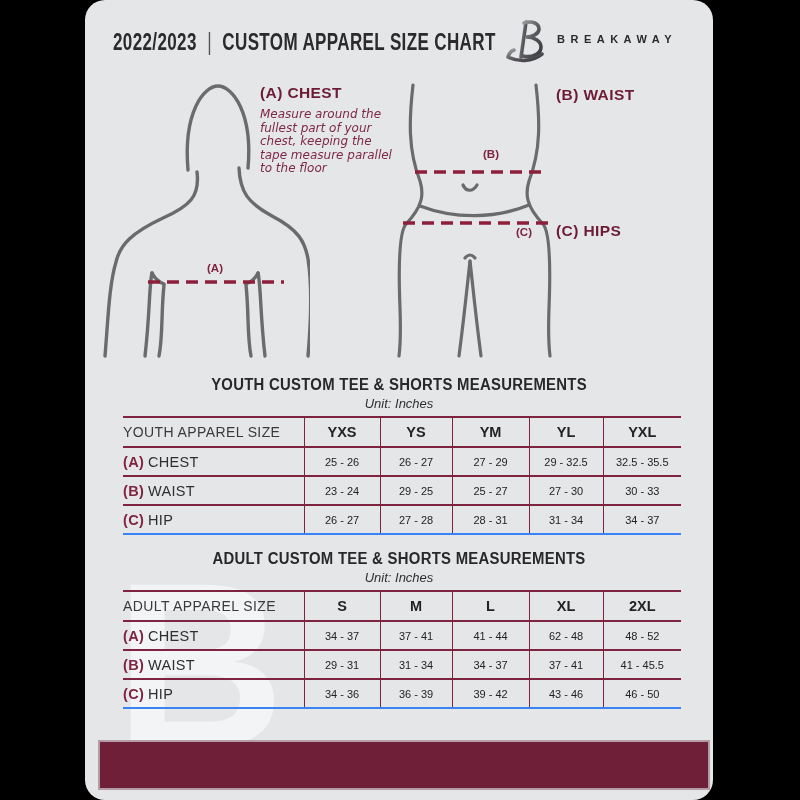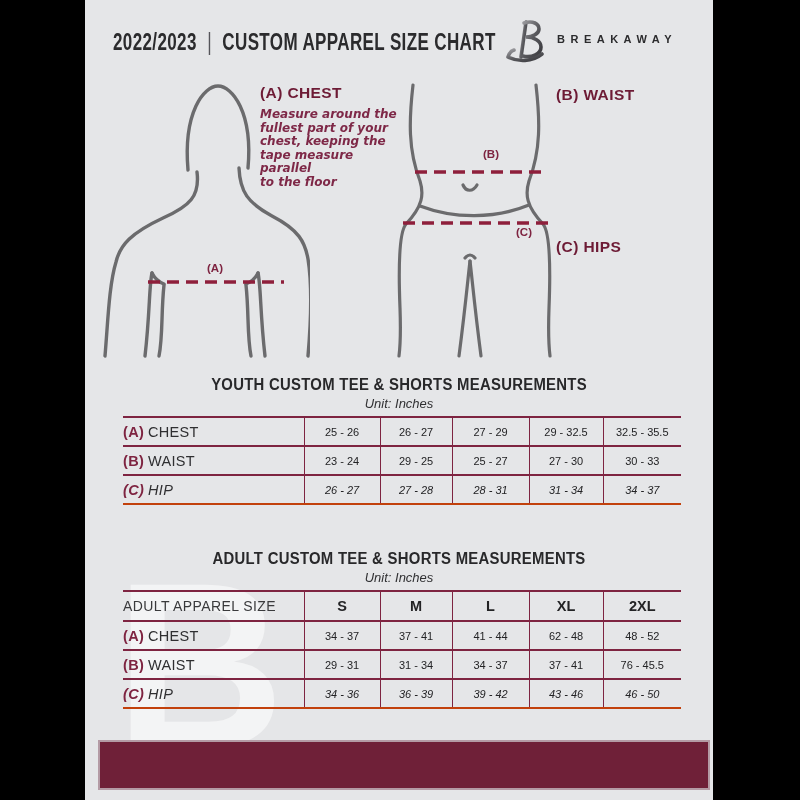--- a/index.html
+++ b/index.html
@@ -1,17 +1,17 @@
 <!DOCTYPE html>
 <html><head>
 <meta charset="utf-8">
 <style>
   html,body{margin:0;padding:0;background:#000;}
   body{width:800px;height:800px;position:relative;font-family:"Liberation Sans",sans-serif;overflow:hidden;}
-  .page{position:absolute;left:85px;top:0;width:628px;height:800px;background:#e5e6e8;overflow:hidden;}
+  .page{position:absolute;left:85px;top:0;width:628px;height:800px;background:#e5e6e8;overflow:hidden;border-radius:20px;}
   .abs{position:absolute;}
 
   
   .hdr{position:absolute;left:28px;top:29px;white-space:nowrap;font-weight:bold;font-size:23px;
        color:#2b2b2d;transform:scaleX(.74);transform-origin:left center;letter-spacing:.5px;}
   .hdr .divider{font-weight:normal;color:#55555a;margin:0 14px;}
   .brand{position:absolute;left:472px;top:33px;font-size:11px;font-weight:bold;letter-spacing:5.5px;color:#2b2b2d;}
 
   
   .m-head{position:absolute;font-size:15.5px;font-weight:bold;color:#6d1b35;letter-spacing:.4px;}
@@ -25,21 +25,21 @@
                 color:#28282a;transform:scaleX(.93);letter-spacing:.3px;}
   .unit{position:absolute;left:0;width:628px;text-align:center;font-family:Liberation Sans, sans-serif;
         font-style:italic;font-size:13px;color:#303032;}
 
   
   table.size{position:absolute;left:38px;width:558px;border-collapse:collapse;table-layout:fixed;}
   table.size td,table.size th{padding:0;margin:0;}
   table.size tr{height:29px;}
   table.size tr.head{height:30px;}
   table.size tr td, table.size tr th{border-top:2px solid #7e2441;}
-  table.size tr:last-child td{border-bottom:2px solid #c2410c;font-style:italic;}
+  table.size tr:last-child td{border-bottom:2px solid #3b82f6;}
   table.size td.v, table.size th.v{border-left:1.5px solid #7e2441;}
   th.size-label{font-size:14px;font-weight:normal;color:#3a3a3c;text-align:left;padding-left:16px;letter-spacing:.4px;}
   th.size-col{font-size:14.5px;font-weight:bold;color:#232325;text-align:center;}
   td.row-label{font-size:14.5px;text-align:left;padding-left:16px;color:#2f2f31;letter-spacing:.3px;}
   td.row-label .pfx{font-weight:bold;color:#7e2441;margin-right:4px;}
   td.val{font-size:11px;color:#232325;text-align:center;}
 
   
   .watermark{position:absolute;left:30px;top:548px;font-size:235px;line-height:1;font-weight:bold;
              color:rgba(255,255,255,.55);pointer-events:none;}
@@ -100,47 +100,55 @@
     </g>
     <line x1="23" y1="94" x2="154" y2="94" stroke="#8e1f3b" stroke-width="3.4" stroke-dasharray="12 7"></line>
     <line x1="11" y1="145" x2="158" y2="145" stroke="#8e1f3b" stroke-width="3.4" stroke-dasharray="12 7"></line>
   </svg>
 
   <div class="fig-label" style="left:110px;top:262px;">(A)</div>
   <div class="fig-label" style="left:386px;top:148px;">(B)</div>
   <div class="fig-label" style="left:419px;top:226px;">(C)</div>
 
   <div class="m-head" style="left:175px;top:84px;">(A) CHEST</div>
-  <div class="m-text" style="left:175px;top:108px;width:140px;font-weight:bold;">
+  <div class="m-text" style="left:175px;top:108px;width:140px;">
     <div>Measure around the</div>
     <div>fullest part of your</div>
     <div>chest, keeping the</div>
     <div>tape measure parallel</div>
     <div>to the floor</div>
   </div>
 
   <div class="m-head" style="left:471px;top:86px;">(B) WAIST</div>
 
-  <div class="m-head" style="left:471px;top:222px;margin-top:16px;">(C) HIPS</div>
+  <div class="m-head" style="left:471px;top:222px;">(C) HIPS</div>
 
   <div class="watermark">B</div>
 
   <div class="center-title" style="top:376px;">YOUTH CUSTOM TEE &amp; SHORTS MEASUREMENTS</div>
   <div class="unit" style="top:396px;">Unit: Inches</div>
 
   <table class="size" style="top:416px;">
     <colgroup>
       <col style="width:181px">
         <col style="width:76px">
         <col style="width:72px">
       <col style="width:77px">
         <col style="width:74px">
         <col style="width:78px">
     </colgroup>
     <tbody>
+        <tr class="head">
+      <th class="size-label">YOUTH APPAREL SIZE</th>
+      <th class="size-col v">YXS</th>
+      <th class="size-col v">YS</th>
+      <th class="size-col v">YM</th>
+      <th class="size-col v">YL</th>
+      <th class="size-col v">YXL</th>
+    </tr>
     <tr>
       <td class="row-label"><span class="pfx">(A)</span><span>CHEST</span></td>
       <td class="val v">25 - 26</td>
       <td class="val v">26 - 27</td>
       <td class="val v">27 - 29</td>
       <td class="val v">29 - 32.5</td>
       <td class="val v">32.5 - 35.5</td>
     </tr>
     <tr>
       <td class="row-label"><span class="pfx">(B)</span><span>WAIST</span></td>
@@ -189,21 +197,21 @@
       <td class="val v">41 - 44</td>
       <td class="val v">62 - 48</td>
       <td class="val v">48 - 52</td>
     </tr>
     <tr>
       <td class="row-label"><span class="pfx">(B)</span><span>WAIST</span></td>
       <td class="val v">29 - 31</td>
       <td class="val v">31 - 34</td>
       <td class="val v">34 - 37</td>
       <td class="val v">37 - 41</td>
-      <td class="val v">76 - 45.5</td>
+      <td class="val v">41 - 45.5</td>
     </tr>
     <tr>
       <td class="row-label"><span class="pfx">(C)</span><span>HIP</span></td>
       <td class="val v">34 - 36</td>
       <td class="val v">36 - 39</td>
       <td class="val v">39 - 42</td>
       <td class="val v">43 - 46</td>
       <td class="val v">46 - 50</td>
     </tr>
   </tbody>

